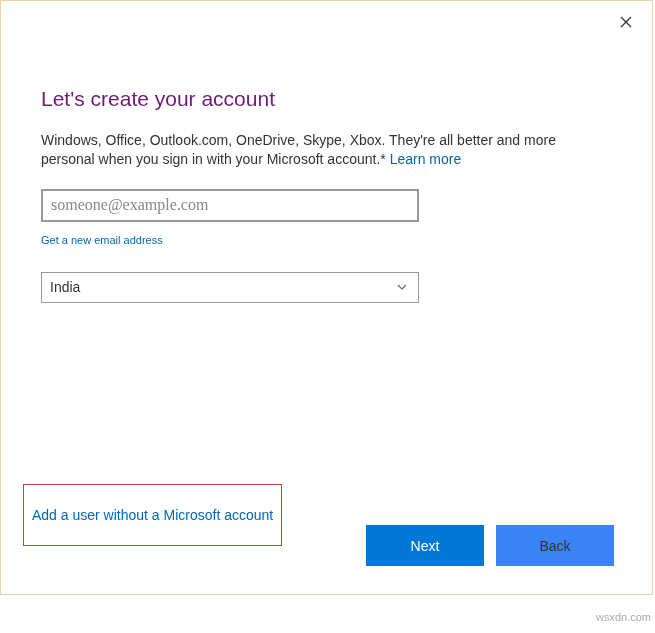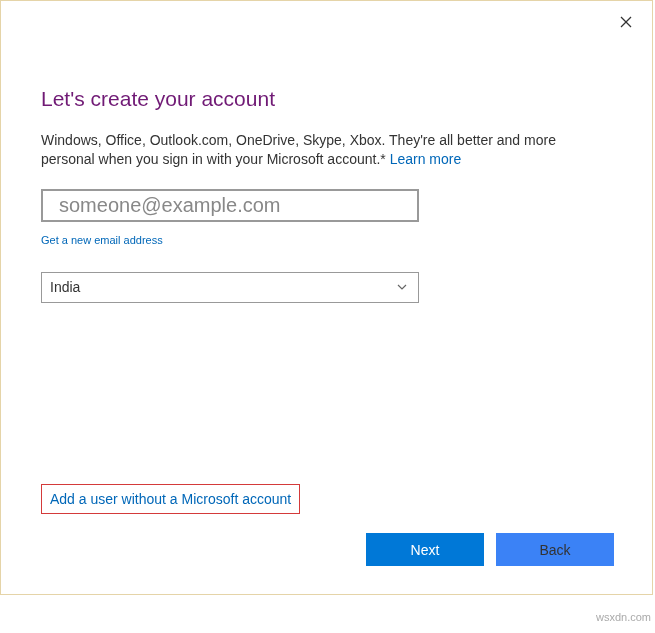--- a/index.html
+++ b/index.html
@@ -53,23 +53,23 @@
     }
     .link {
       color: #0067b8;
       text-decoration: none;
       cursor: pointer;
     }
     .input-text {
       width: 378px;
       height: 33px;
       border: 2px solid #999;
-      font-size: 20px;
-      padding: 4px 16px;
-      font-family: Liberation Sans, sans-serif;
+      font-size: 16px;
+      padding: 4px 8px;
+      font-family: Liberation Serif, serif;
       color: #333;
       outline: none;
       margin-bottom: 12px;
       display: block;
     }
     .input-text::placeholder {
       color: #888;
     }
     .input-pw {
       width: 378px;
@@ -119,40 +119,40 @@
     }
     .footnote {
       position: absolute;
       left: 40px;
       top: 458px;
       font-size: 14px;
       color: #333;
     }
     .add-user-box {
       position: absolute;
-      left: 40px;
+      left: 22px;
       top: 483px;
       border: 1px solid #d43a3a;
-      padding: 5px 8px;
+      padding: 21px 8px;
     }
     .add-user-link {
       font-size: 14px;
       color: #0067b8;
       cursor: pointer;
     }
     .button-row {
       position: absolute;
       right: 38px;
       bottom: 28px;
       display: flex;
       gap: 12px;
     }
     .btn {
       width: 118px;
-      height: 33px;
+      height: 41px;
       font-size: 14px;
       font-family: inherit;
       border: none;
       cursor: pointer;
       display: flex;
       align-items: center;
       justify-content: center;
     }
     .btn-primary {
       background: #0078d7;

